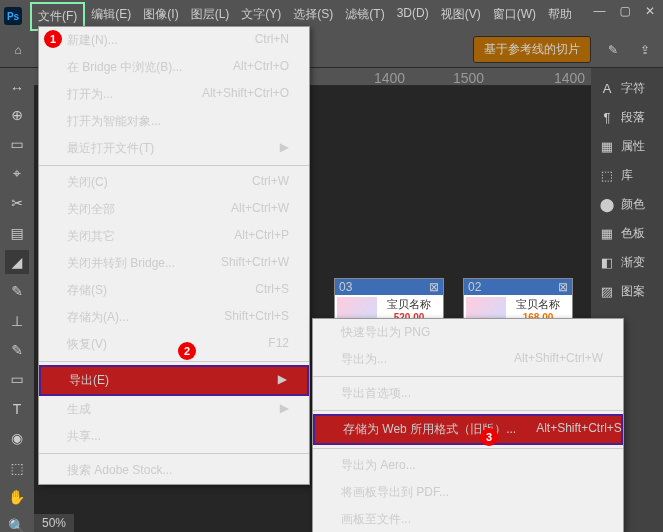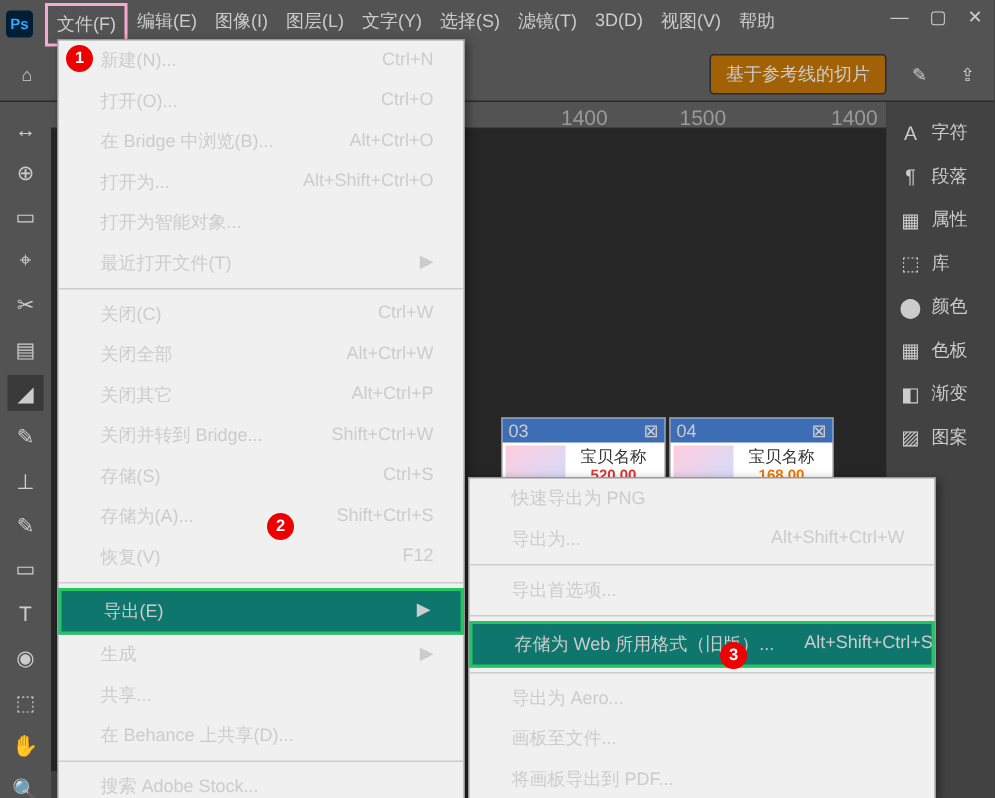--- a/index.html
+++ b/index.html
@@ -1,46 +1,46 @@
 <!DOCTYPE html>
 <html><head>
 <meta charset="utf-8">
 <style>
 *{margin:0;padding:0;box-sizing:border-box;font-family:"Microsoft YaHei",sans-serif;font-size:12px;color:#ccc}
 body{background:#535353;width:663px;height:532px;overflow:hidden;position:relative}
 .menubar{background:#535353;height:26px;display:flex;align-items:center;padding:16px 4px}
 .ps-logo{width:18px;height:18px;background:#001e36;border-radius:3px;display:flex;align-items:center;justify-content:center;color:#31a8ff;font-size:10px;font-weight:bold;margin-right:8px}
 .menu-item{padding:4px 6px;cursor:pointer}
-.menu-item.active{border:2px solid #f9a8d4}
+.menu-item.active{border:2px solid #86efac}
 .toolbar{background:#535353;height:36px;display:flex;align-items:center;padding:0 8px;border-bottom:1px solid #2a2a2a;gap:12px}
 .toolbar-icon{width:20px;height:20px;display:flex;align-items:center;justify-content:center;color:#ccc}
 .toolbar-text{color:#999}
 .toolbar-btn{background:#a16207;padding:4px 10px;border:1px solid #2a2a2a;border-radius:3px}
 .main{display:flex;height:calc(100% - 62px)}
 .left-tools{width:34px;background:#535353;display:flex;flex-direction:column;align-items:center;padding-top:6px;gap:6px}
 .tool{width:24px;height:24px;display:flex;align-items:center;justify-content:center;color:#ccc;cursor:pointer;font-size:14px}
 .tool.active{background:#3a3a3a}
 .canvas-area{flex:1;background:#262626;position:relative;overflow:hidden}
 .ruler-h{height:18px;background:#535353;border-bottom:1px solid #2a2a2a;display:flex;position:relative}
 .ruler-h span{position:absolute;top:2px;font-size:14px;color:#999}
-.thumbs{position:absolute;bottom:200px;left:300px;display:flex;gap:2px}
+.thumbs{position:absolute;bottom:200px;left:300px;display:flex;gap:19px}
 .thumb{width:110px;background:#fff;border:1px solid #888}
 .thumb-head{background:#3d6db5;color:#fff;font-size:9px;padding:1px 4px;display:flex;justify-content:space-between}
 .thumb-body{height:42px;display:flex;align-items:flex-start;padding:2px}
 .thumb-img{width:40px;height:36px;background:linear-gradient(135deg,#fcd,#cdf)}
 .thumb-txt{flex:1;text-align:center}
 .thumb-name{color:#333;font-size:11px}
 .thumb-price{font-size:10px;font-weight:bold}
 .right-panels{width:72px;background:#424242;display:flex;flex-direction:column;padding-top:6px}
 .panel-item{display:flex;align-items:center;gap:6px;padding:6px 8px;cursor:pointer}
 .panel-icon{width:16px;height:16px;display:flex;align-items:center;justify-content:center;color:#ccc;font-size:13px}
 .dropdown{position:absolute;background:#f0f0f0;border:1px solid #999;box-shadow:2px 2px 6px rgba(0,0,0,.4);z-index:100}
 .dd-item{display:flex;justify-content:space-between;padding:5px 20px 5px 28px;color:#000;cursor:pointer;white-space:nowrap}
 .dd-item.disabled{color:#999}
-.dd-item.highlight{background:#0f766e;color:#fff;border:2px solid #22c55e}
+.dd-item.highlight{background:#b91c1c;color:#fff;border:2px solid #4c1d95}
 .dd-sep{height:1px;background:#ccc;margin:3px 0}
 .dd-arrow{margin-left:20px}
 .dropdown1{top:26px;left:38px;width:272px}
 .dropdown2{top:318px;left:312px;width:312px}
 .badge{position:absolute;width:18px;height:18px;border-radius:50%;background:#e00;color:#fff;display:flex;align-items:center;justify-content:center;font-size:11px;font-weight:bold;z-index:200}
 .badge1{top:30px;left:44px}
 .badge2{top:342px;left:178px}
 .badge3{top:428px;left:480px}
 .status{position:absolute;bottom:0;left:34px;background:#424242;padding:2px 8px;font-size:11px}
 .win-controls{position:absolute;top:4px;right:8px;display:flex;gap:14px;color:#ccc;font-size:11px}
@@ -53,20 +53,21 @@
   <div id="menubar-items" style="display: flex;">
       <div class="menu-item active">文件(F)</div>
       <div class="menu-item">编辑(E)</div>
       <div class="menu-item">图像(I)</div>
       <div class="menu-item">图层(L)</div>
       <div class="menu-item">文字(Y)</div>
       <div class="menu-item">选择(S)</div>
       <div class="menu-item">滤镜(T)</div>
       <div class="menu-item">3D(D)</div>
       <div class="menu-item">视图(V)</div>
+      <div class="menu-item">窗口(W)</div>
       <div class="menu-item">帮助</div>
     </div>
 </div>
 <div class="win-controls">
     <span>—</span>
     <span>▢</span>
     <span>✕</span>
   </div>
 
 <div class="toolbar">
@@ -114,21 +115,21 @@
           <div class="thumb-body">
             <div class="thumb-img"></div>
             <div class="thumb-txt">
               <div class="thumb-name">宝贝名称</div>
               <div class="thumb-price" style="color:#d33">520.00</div>
             </div>
           </div>
         </div>
         <div class="thumb">
           <div class="thumb-head">
-            <span>04</span>
+            <span>02</span>
             <span>⊠</span>
           </div>
           <div class="thumb-body">
             <div class="thumb-img"></div>
             <div class="thumb-txt">
               <div class="thumb-name">宝贝名称</div>
               <div class="thumb-price" style="color:#e70">168.00</div>
             </div>
           </div>
         </div>
@@ -171,24 +172,20 @@
 </div>
 
 <div class="status"><span>50%</span></div>
 
 <div class="dropdown dropdown1" id="dd1">
     <div class="dd-item">
       <span>新建(N)...</span>
       <span class="dd-arrow">Ctrl+N</span>
     </div>
     <div class="dd-item">
-      <span>打开(O)...</span>
-      <span class="dd-arrow">Ctrl+O</span>
-    </div>
-    <div class="dd-item">
       <span>在 Bridge 中浏览(B)...</span>
       <span class="dd-arrow">Alt+Ctrl+O</span>
     </div>
     <div class="dd-item">
       <span>打开为...</span>
       <span class="dd-arrow">Alt+Shift+Ctrl+O</span>
     </div>
     <div class="dd-item">
       <span>打开为智能对象...</span>
       <span class="dd-arrow"></span>
@@ -232,24 +229,20 @@
       <span class="dd-arrow">▶</span>
     </div>
     <div class="dd-item">
       <span>生成</span>
       <span class="dd-arrow">▶</span>
     </div>
     <div class="dd-item">
       <span>共享...</span>
       <span class="dd-arrow"></span>
     </div>
-    <div class="dd-item disabled">
-      <span>在 Behance 上共享(D)...</span>
-      <span class="dd-arrow"></span>
-    </div>
     <div class="dd-sep"></div>
     <div class="dd-item">
       <span>搜索 Adobe Stock...</span>
       <span class="dd-arrow"></span>
     </div>
   </div>
 <div class="dropdown dropdown2" id="dd2">
     <div class="dd-item">
       <span>快速导出为 PNG</span>
       <span class="dd-arrow"></span>
@@ -267,24 +260,24 @@
     <div class="dd-item highlight">
       <span>存储为 Web 所用格式（旧版）...</span>
       <span class="dd-arrow">Alt+Shift+Ctrl+S</span>
     </div>
     <div class="dd-sep"></div>
     <div class="dd-item">
       <span>导出为 Aero...</span>
       <span class="dd-arrow"></span>
     </div>
     <div class="dd-item disabled">
+      <span>将画板导出到 PDF...</span>
+      <span class="dd-arrow"></span>
+    </div>
+    <div class="dd-item disabled">
       <span>画板至文件...</span>
-      <span class="dd-arrow"></span>
-    </div>
-    <div class="dd-item disabled">
-      <span>将画板导出到 PDF...</span>
       <span class="dd-arrow"></span>
     </div>
   </div>
 
 <div class="badge badge1">1</div>
 <div class="badge badge2">2</div>
 <div class="badge badge3">3</div>
 
 </body></html>

